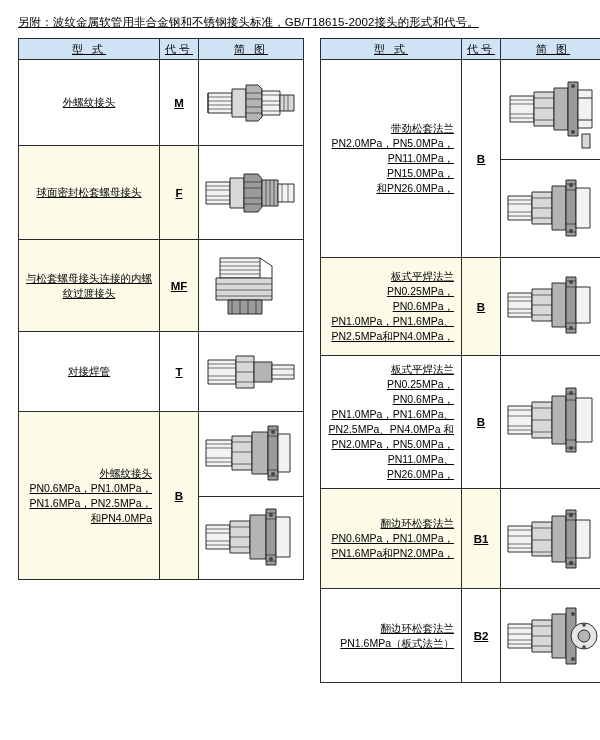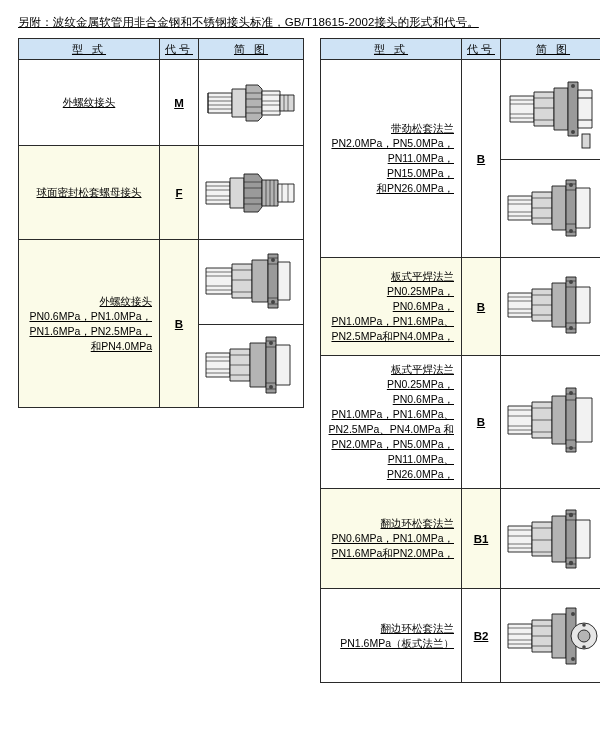--- a/index.html
+++ b/index.html
@@ -152,21 +152,55 @@
                 <path class="f-dark" d="M60 22 L76 22 L76 48 L60 48 Z"></path>
                 <path class="thin" d="M64 22 L64 48 M68 22 L68 48 M72 22 L72 48"></path>
                 <path class="f-lite" d="M76 26 L92 26 L92 44 L76 44 Z"></path>
                 <path class="thin" d="M80 26 L80 44 M86 26 L86 44"></path>
               </svg>
             </div>
           </td>
         </tr>
 
 
-
+        <tr class="tint" style="height:92px">
+          <td class="type center" style="white-space:pre-line">与松套螺母接头连接的内螺纹过渡接头</td>
+          <td class="code">MF</td>
+          <td class="fig">
+            <div class="fig-box">
+              <svg width="98" height="72" viewBox="0 0 98 72">
+                <path class="f-lite" d="M18 8 L58 8 L58 28 L18 28 Z"></path>
+                <path class="thin" d="M18 12 L58 12 M18 16 L58 16 M18 20 L58 20 M18 24 L58 24"></path>
+                <path class="f-mid" d="M14 28 L70 28 L70 50 L14 50 Z"></path>
+                <path class="thin" d="M14 34 L70 34 M14 40 L70 40 M14 46 L70 46"></path>
+                <path class="f-dk2" d="M26 50 L60 50 L60 64 L26 64 Z"></path>
+                <path class="thin" d="M30 50 L30 64 M38 50 L38 64 M46 50 L46 64 M54 50 L54 64"></path>
+                <path class="ln" d="M58 8 L70 16 L70 28"></path>
+              </svg>
+            </div>
+          </td>
+        </tr>
+
+        <tr class="plain" style="height:80px">
+          <td class="type center">对接焊管</td>
+          <td class="code">T</td>
+          <td class="fig">
+            <div class="fig-box">
+              <svg width="98" height="60" viewBox="0 0 98 60">
+                <path class="f-lite" d="M6 18 L34 18 L34 42 L6 42 Z"></path>
+                <path class="thin" d="M6 22 L34 22 M6 26 L34 26 M6 34 L34 34 M6 38 L34 38"></path>
+                <path class="f-mid" d="M34 14 L52 14 L52 46 L34 46 Z"></path>
+                <path class="thin" d="M34 20 L52 20 M34 30 L52 30 M34 40 L52 40"></path>
+                <path class="f-dark" d="M52 20 L70 20 L70 40 L52 40 Z"></path>
+                <path class="f-lite" d="M70 23 L92 23 L92 37 L70 37 Z"></path>
+                <path class="thin" d="M70 27 L92 27 M70 33 L92 33"></path>
+              </svg>
+            </div>
+          </td>
+        </tr>
 
         <tr class="tint" style="height:168px">
           <td class="type" style="white-space:pre-line">外螺纹接头
 PN0.6MPa，PN1.0MPa，
 PN1.6MPa，PN2.5MPa，
 和PN4.0MPa</td>
           <td class="code">B</td>
           <td class="fig" style="padding:0">
             <div class="fig-box" style="flex-direction:column; gap:0;">
               <svg width="98" height="84" viewBox="0 0 98 84">

